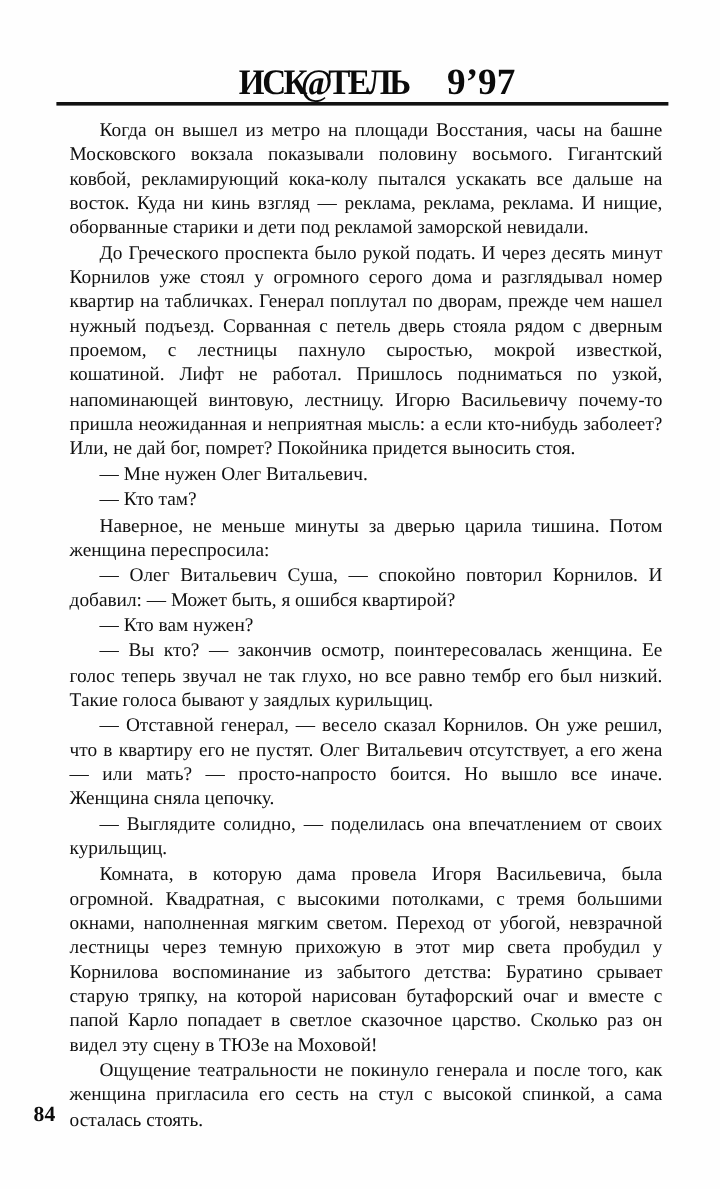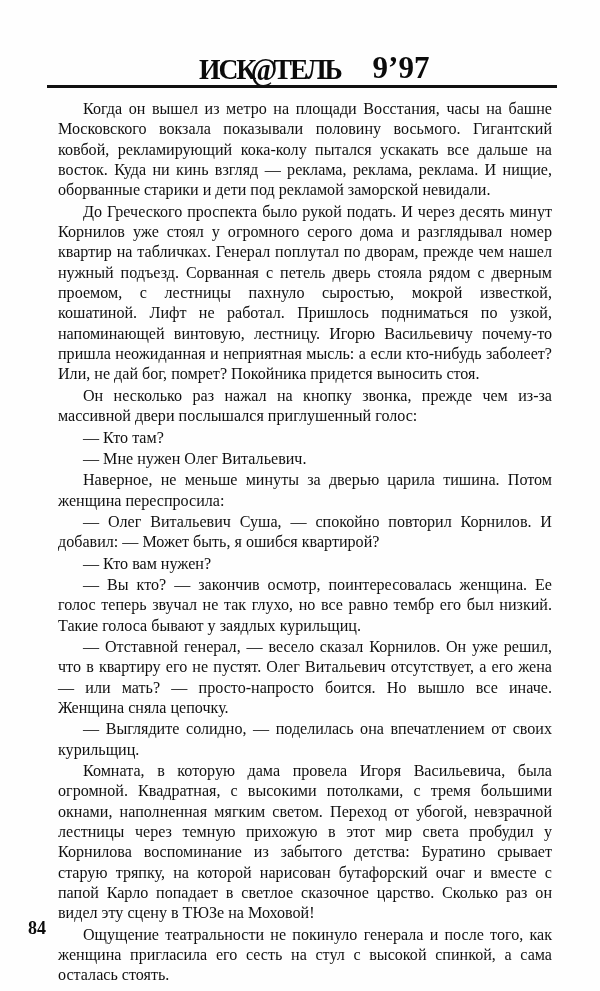--- a/index.html
+++ b/index.html
@@ -130,23 +130,22 @@
         <span class="mh-part">ТЕЛЬ</span>
     </div>
     <div class="issue">9’97</div>
   </div>
 
   <div class="head-rule"></div>
 
   <div class="body-text">
     <p>Когда он вышел из метро на площади Восстания, часы на башне Московского вокзала показывали половину восьмого. Гигантский ковбой, рекламирующий кока-колу пытался ускакать все дальше на восток. Куда ни кинь взгляд — реклама, реклама, реклама. И нищие, оборванные старики и дети под рекламой заморской невидали.</p>
     <p>До Греческого проспекта было рукой подать. И через десять минут Корнилов уже стоял у огромного серого дома и разглядывал номер квартир на табличках. Генерал поплутал по дворам, прежде чем нашел нужный подъезд. Сорванная с петель дверь стояла рядом с дверным проемом, с лестницы пахнуло сыростью, мокрой известкой, кошатиной. Лифт не работал. Пришлось подниматься по узкой, напоминающей винтовую, лестницу. Игорю Васильевичу почему-то пришла неожиданная и неприятная мысль: а если кто-нибудь заболеет? Или, не дай бог, помрет? Покойника придется выносить стоя.</p>
-    <p>Он несколько раз нажал на кнопку звонка, прежде чем из-за массивной двери послышался приглушенный голос:</p>
+    <p class="dialogue">— Мне нужен Олег Витальевич.</p>
     <p class="dialogue">— Кто там?</p>
-    <p class="dialogue">— Мне нужен Олег Витальевич.</p>
     <p>Наверное, не меньше минуты за дверью царила тишина. Потом женщина переспросила:</p>
     <p class="dialogue">— Олег Витальевич Суша, — спокойно повторил Корнилов. И добавил: — Может быть, я ошибся квартирой?</p>
     <p class="dialogue">— Кто вам нужен?</p>
     <p class="dialogue">— Вы кто? — закончив осмотр, поинтересовалась женщина. Ее голос теперь звучал не так глухо, но все равно тембр его был низкий. Такие голоса бывают у заядлых курильщиц.</p>
     <p class="dialogue">— Отставной генерал, — весело сказал Корнилов. Он уже решил, что в квартиру его не пустят. Олег Витальевич отсутствует, а его жена — или мать? — просто-напросто боится. Но вышло все иначе. Женщина сняла цепочку.</p>
     <p class="dialogue">— Выглядите солидно, — поделилась она впечатлением от своих курильщиц.</p>
     <p>Комната, в которую дама провела Игоря Васильевича, была огромной. Квадратная, с высокими потолками, с тремя большими окнами, наполненная мягким светом. Переход от убогой, невзрачной лестницы через темную прихожую в этот мир света пробудил у Корнилова воспоминание из забытого детства: Буратино срывает старую тряпку, на которой нарисован бутафорский очаг и вместе с папой Карло попадает в светлое сказочное царство. Сколько раз он видел эту сцену в ТЮЗе на Моховой!</p>
     <p>Ощущение театральности не покинуло генерала и после того, как женщина пригласила его сесть на стул с высокой спинкой, а сама осталась стоять.</p>
 
   </div>

